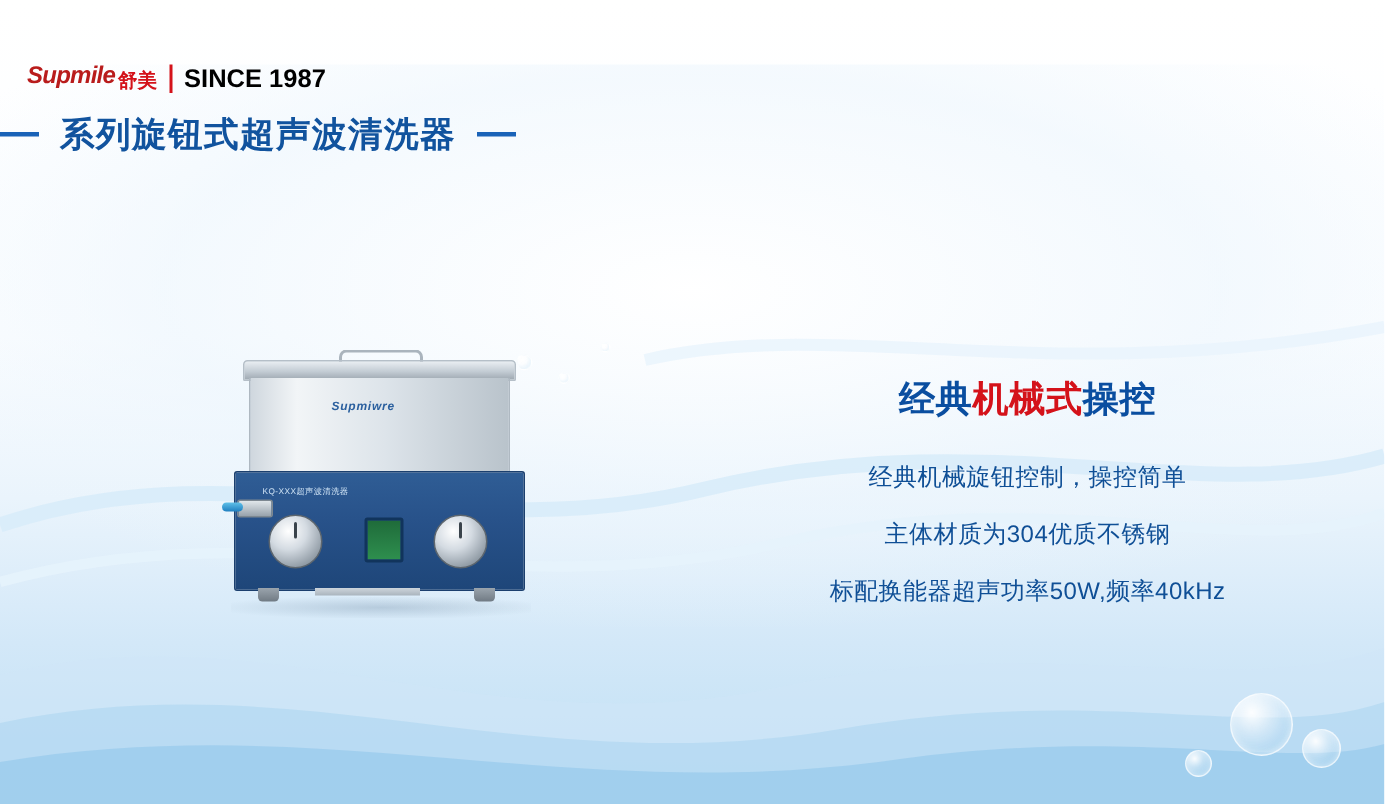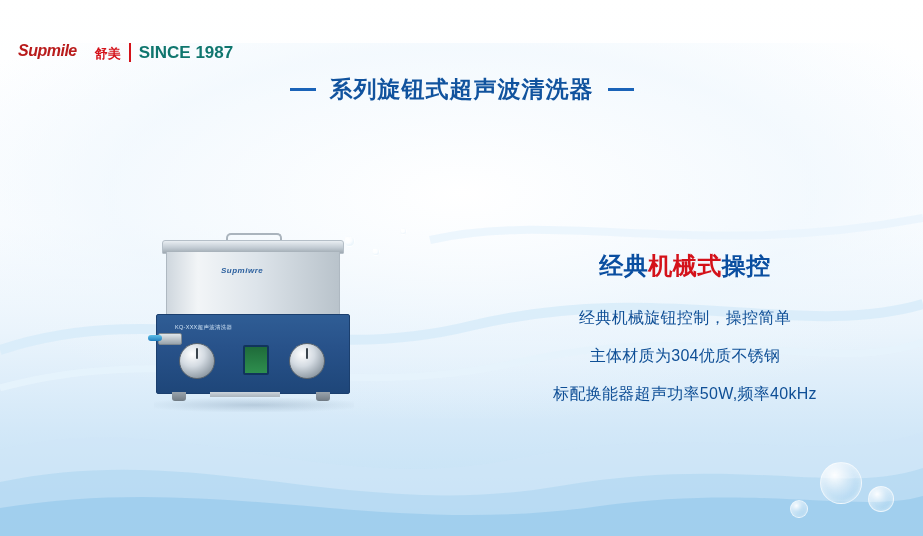--- a/index.html
+++ b/index.html
@@ -60,45 +60,44 @@
     font-weight: bold;
     font-style: italic;
     color: #b91c1c;
     letter-spacing: -0.5px;
     line-height: 1;
   }
   .logo-cn {
     font-size: 13px;
     font-weight: bold;
     color: #d4121a;
-    margin-left: 18px;
+    margin-left: 2px;
     margin-top: 6px;
   }
   .logo-div {
     width: 2px;
     height: 19px;
     background: #d4121a;
     margin: 0 8px;
     margin-top: 2px;
   }
   .logo-since {
     font-size: 17px;
     font-weight: bold;
-    color: #0f766e;
+    color: #000000;
     letter-spacing: 0px;
     margin-top: 3px;
   }
   
   .subtitle-row {
     position: absolute;
     top: 74px;
     width: 100%;
     display: flex;
     align-items: center;
-    justify-content: center;
     gap: 14px;
   }
   .dash {
     width: 26px;
     height: 3px;
     background: #1a63b8;
   }
   .subtitle {
     font-size: 23px;
     font-weight: bold;

